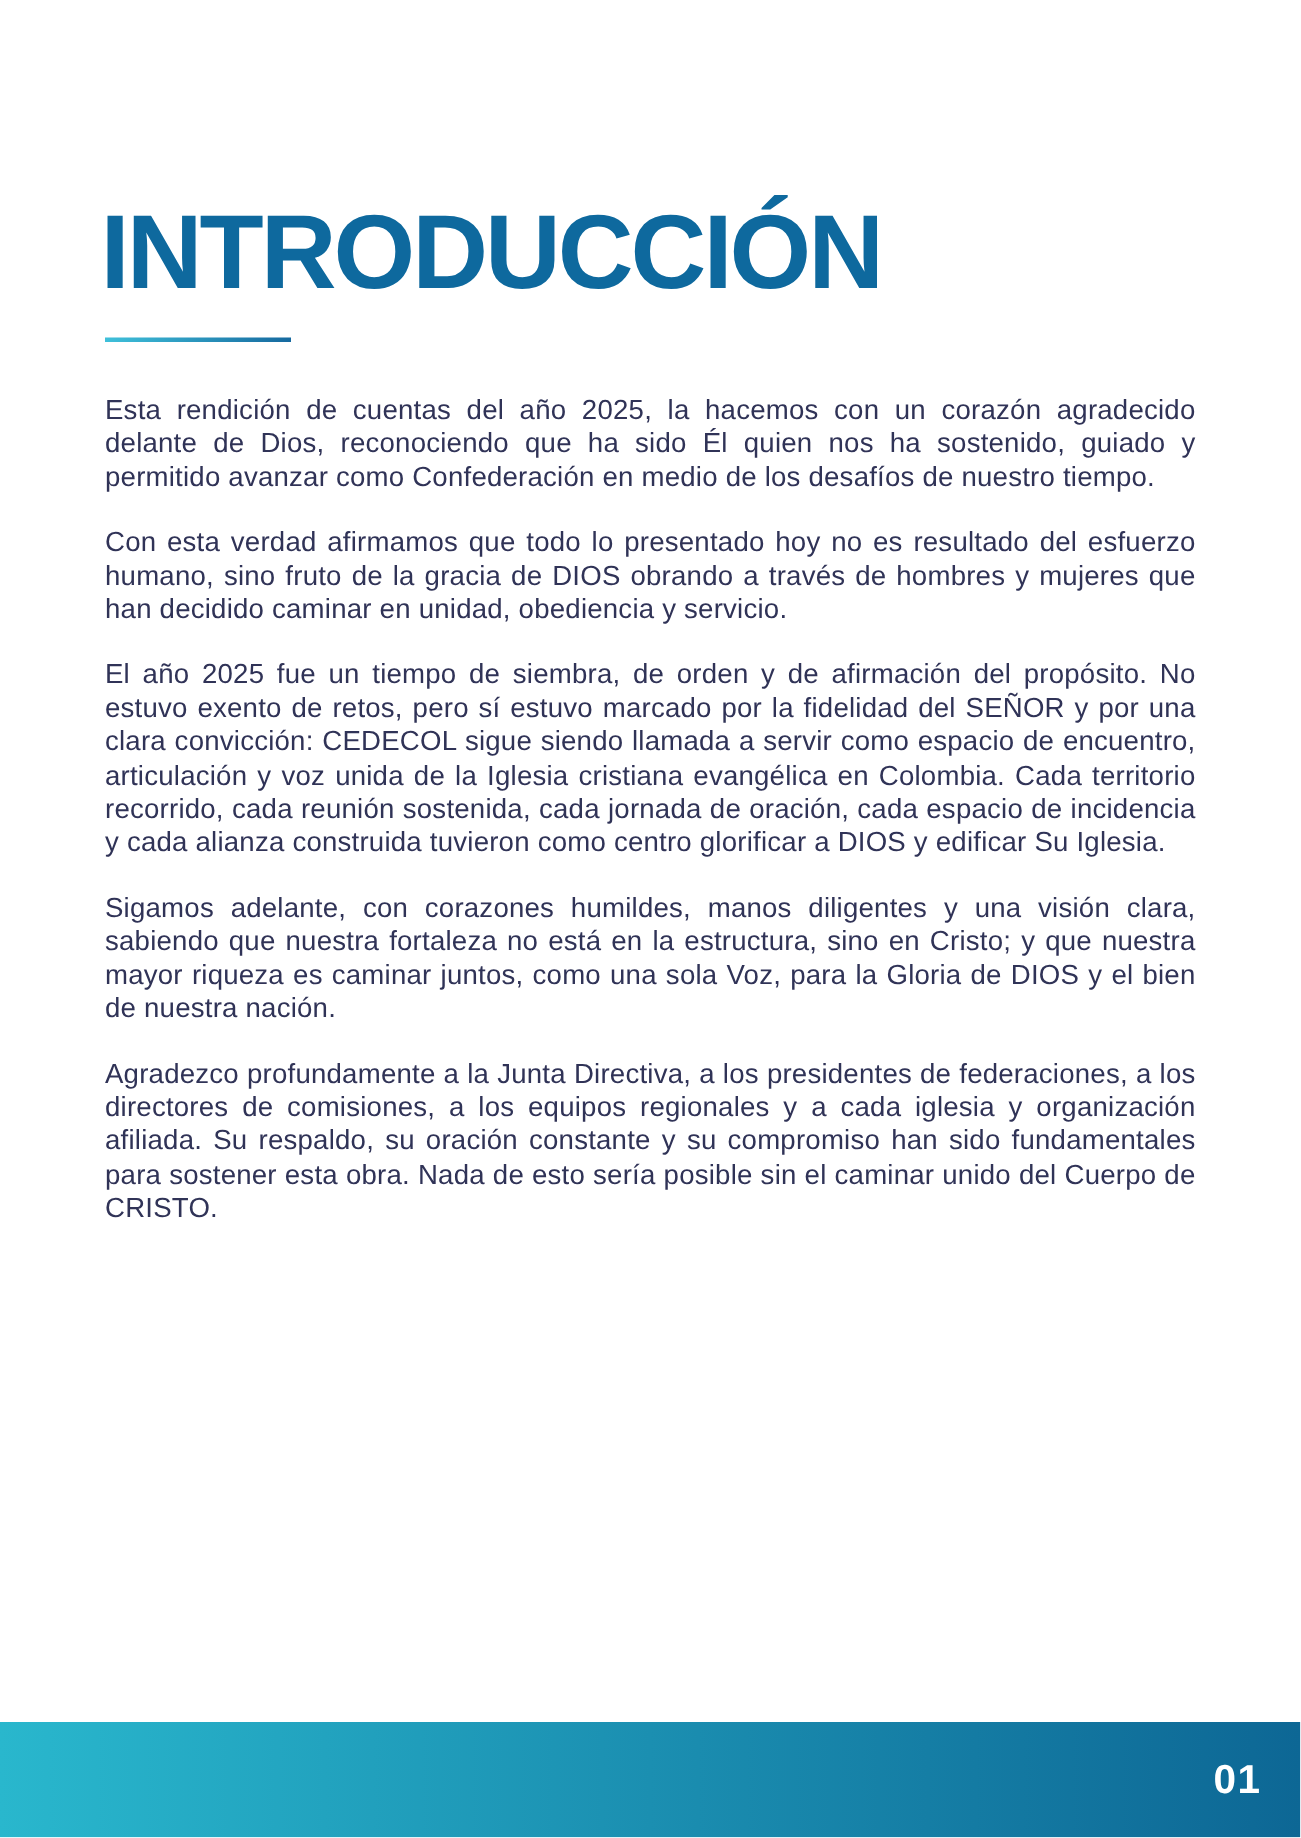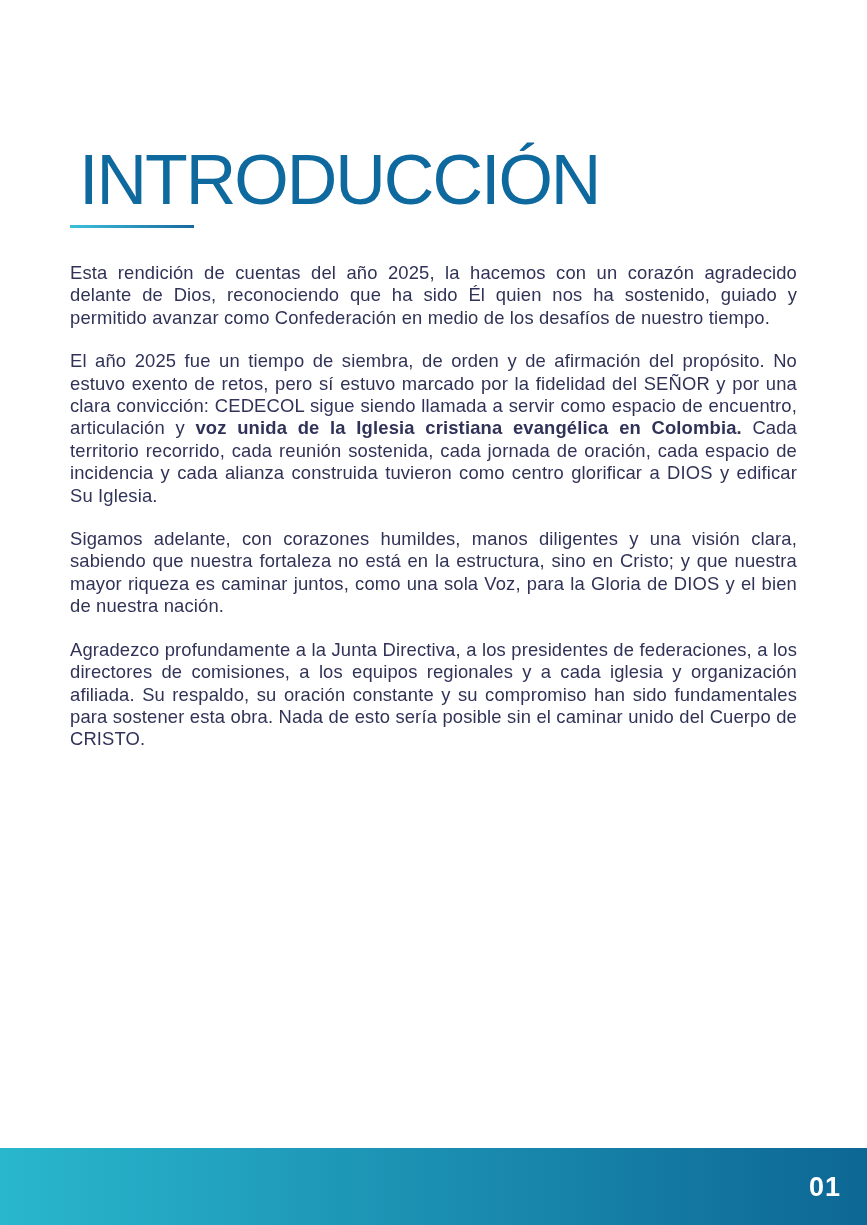--- a/index.html
+++ b/index.html
@@ -8,24 +8,24 @@
     width: 867px;
     height: 1225px;
     background: #ffffff;
     overflow: hidden;
     font-family: "Liberation Sans", sans-serif;
   }
   .title {
     position: absolute;
     left: 67px;
     top: 133px;
-    margin: 12px;
+    margin: 0;
     font-size: 70px;
     line-height: 1;
-    font-weight: 400;
+    font-weight: 700;
     letter-spacing: -2px;
     color: var(--title_blue);
     white-space: nowrap;
   }
   .title-underline {
     position: absolute;
     left: 70px;
     top: 225px;
     width: 124px;
     height: 3px;
@@ -36,21 +36,21 @@
     left: 70px;
     top: 246px;
     width: 727px;
     color: var(--body_text);
     font-size: 18.4px;
     line-height: 22.4px;
     letter-spacing: 0.15px;
     text-align: justify;
   }
   .body-text p { margin: 16px 0 21px 0; }
-  .body-text strong { font-weight: 700; }
+  .body-text strong { font-weight: 400; }
   .footer-bar {
     position: absolute;
     left: 0;
     bottom: 0;
     width: 100%;
     height: 77px;
     background: linear-gradient(90deg, var(--footer_start), var(--footer_end));
   }
   .page-number {
     position: absolute;
@@ -68,20 +68,21 @@
 <body>
 
 <div class="page">
 
   <h1 class="title">INTRODUCCIÓN</h1>
 
   <div class="title-underline"></div>
 
   <div class="body-text">
     <p>Esta rendición de cuentas del año 2025, la hacemos con un corazón agradecido delante de Dios, reconociendo que ha sido Él quien nos ha sostenido, guiado y permitido avanzar como Confederación en medio de los desafíos de nuestro tiempo.</p>
+    <p>Con esta verdad afirmamos que todo lo presentado hoy no es resultado del esfuerzo humano, sino fruto de la gracia de DIOS obrando a través de hombres y mujeres que han decidido caminar en unidad, obediencia y servicio.</p>
     <p><span>El año 2025 fue un tiempo de siembra, de orden y de afirmación del propósito. No estuvo exento de retos, pero sí estuvo marcado por la fidelidad del SEÑOR y por una clara convicción: CEDECOL sigue siendo llamada a servir como espacio de encuentro, articulación y </span><strong>voz unida de la Iglesia cristiana evangélica en Colombia.</strong><span> Cada territorio recorrido, cada reunión sostenida, cada jornada de oración, cada espacio de incidencia y cada alianza construida tuvieron como centro glorificar a DIOS y edificar Su Iglesia.</span></p>
     <p>Sigamos adelante, con corazones humildes, manos diligentes y una visión clara, sabiendo que nuestra fortaleza no está en la estructura, sino en Cristo; y que nuestra mayor riqueza es caminar juntos, como una sola Voz, para la Gloria de DIOS y el bien de nuestra nación.</p>
     <p>Agradezco profundamente a la Junta Directiva, a los presidentes de federaciones, a los directores de comisiones, a los equipos regionales y a cada iglesia y organización afiliada. Su respaldo, su oración constante y su compromiso han sido fundamentales para sostener esta obra. Nada de esto sería posible sin el caminar unido del Cuerpo de CRISTO.</p>
   </div>
 
   <div class="footer-bar">
     <p class="page-number">01</p>
   </div>
 
 </div>

